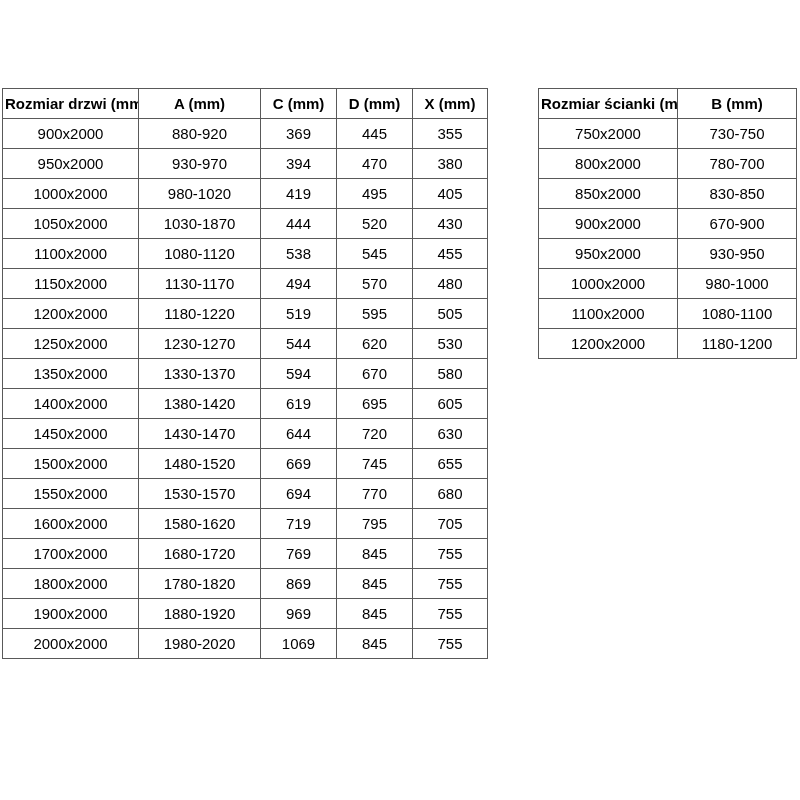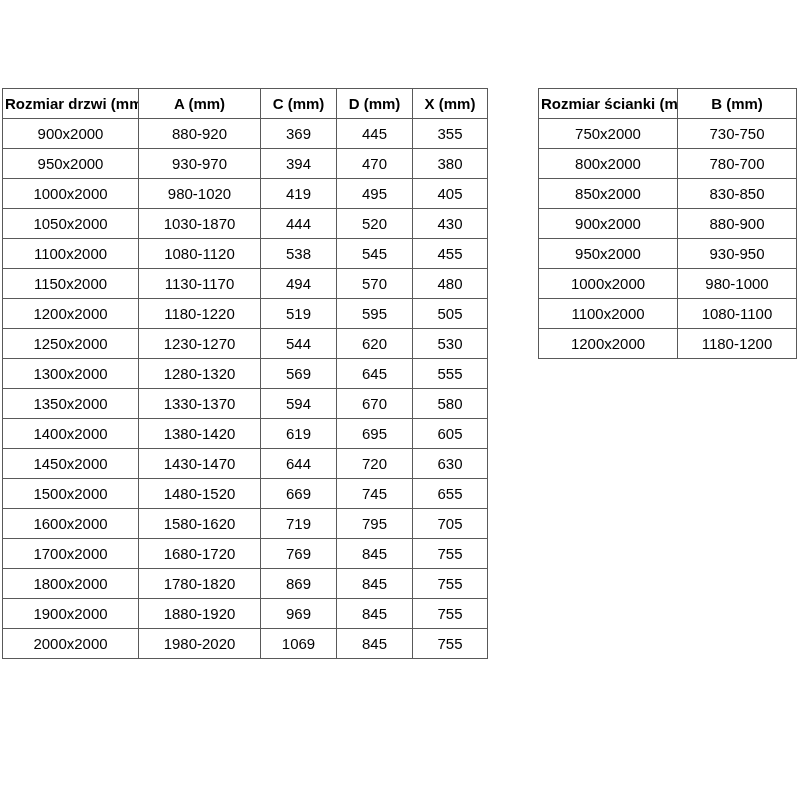--- a/index.html
+++ b/index.html
@@ -109,27 +109,20 @@
           <td>505</td>
         </tr>
         <tr>
           <td>1250x2000</td>
           <td>1230-1270</td>
           <td>544</td>
           <td>620</td>
           <td>530</td>
         </tr>
         <tr>
-          <td>1300x2000</td>
-          <td>1280-1320</td>
-          <td>569</td>
-          <td>645</td>
-          <td>555</td>
-        </tr>
-        <tr>
           <td>1350x2000</td>
           <td>1330-1370</td>
           <td>594</td>
           <td>670</td>
           <td>580</td>
         </tr>
         <tr>
           <td>1400x2000</td>
           <td>1380-1420</td>
           <td>619</td>
@@ -142,20 +135,27 @@
           <td>644</td>
           <td>720</td>
           <td>630</td>
         </tr>
         <tr>
           <td>1500x2000</td>
           <td>1480-1520</td>
           <td>669</td>
           <td>745</td>
           <td>655</td>
+        </tr>
+        <tr>
+          <td>1550x2000</td>
+          <td>1530-1570</td>
+          <td>694</td>
+          <td>770</td>
+          <td>680</td>
         </tr>
         <tr>
           <td>1600x2000</td>
           <td>1580-1620</td>
           <td>719</td>
           <td>795</td>
           <td>705</td>
         </tr>
         <tr>
           <td>1700x2000</td>
@@ -207,21 +207,21 @@
         <tr>
           <td>800x2000</td>
           <td>780-700</td>
         </tr>
         <tr>
           <td>850x2000</td>
           <td>830-850</td>
         </tr>
         <tr>
           <td>900x2000</td>
-          <td>880-900</td>
+          <td>670-900</td>
         </tr>
         <tr>
           <td>950x2000</td>
           <td>930-950</td>
         </tr>
         <tr>
           <td>1000x2000</td>
           <td>980-1000</td>
         </tr>
         <tr>

